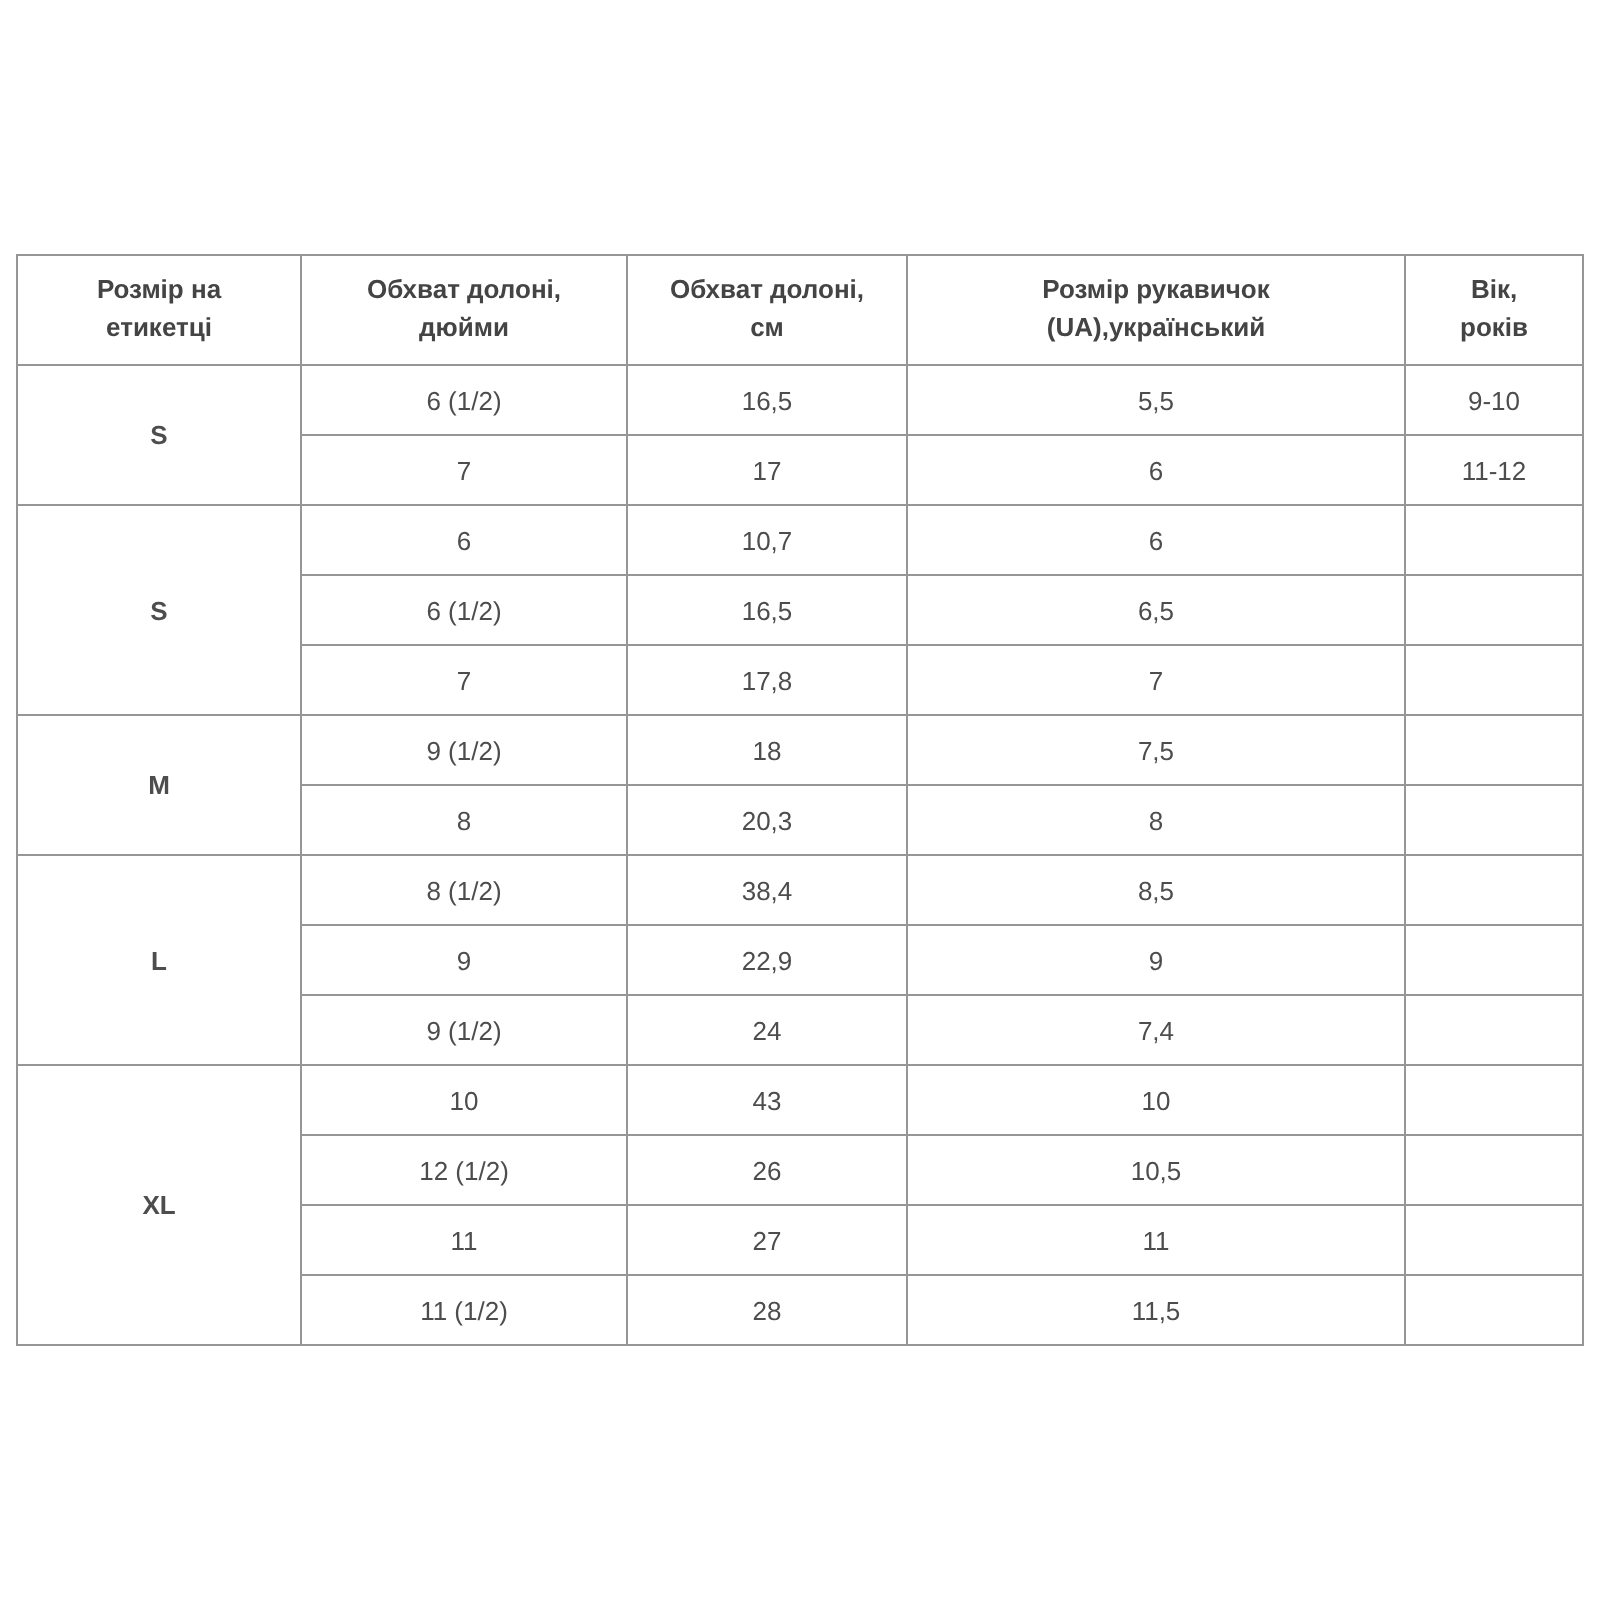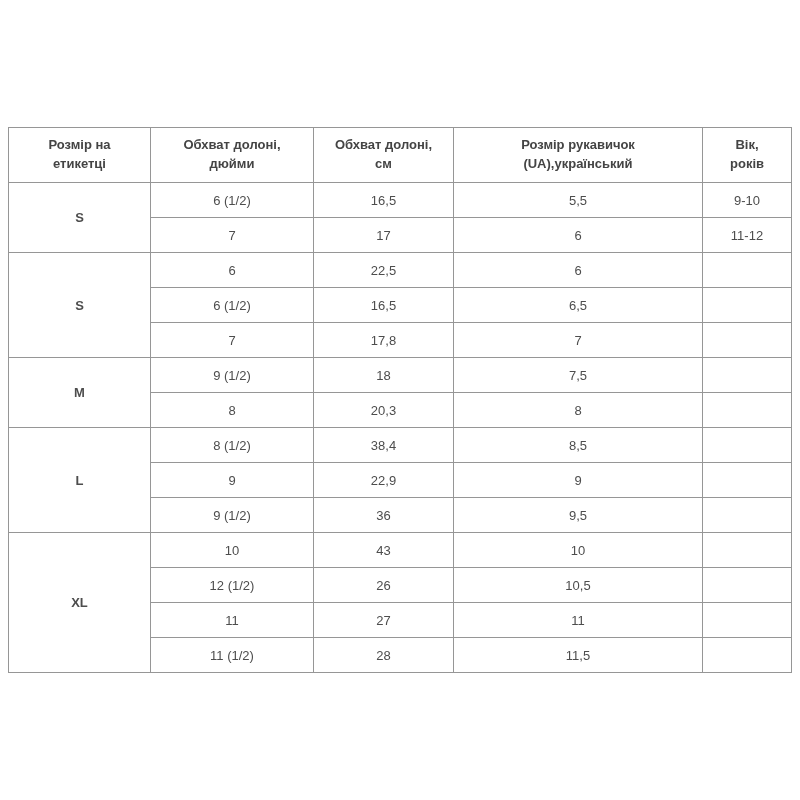--- a/index.html
+++ b/index.html
@@ -92,21 +92,21 @@
         </tr>
         <tr>
           <td>7</td>
           <td>17</td>
           <td>6</td>
           <td>11-12</td>
         </tr>
         <tr>
           <td rowspan="3" class="size-cell">S</td>
           <td>6</td>
-          <td>22,5</td>
+          <td>10,7</td>
           <td>6</td>
           <td></td>
         </tr>
         <tr>
           <td>6 (1/2)</td>
           <td>16,5</td>
           <td>6,5</td>
           <td></td>
         </tr>
         <tr>
@@ -136,22 +136,22 @@
           <td></td>
         </tr>
         <tr>
           <td>9</td>
           <td>22,9</td>
           <td>9</td>
           <td></td>
         </tr>
         <tr>
           <td>9 (1/2)</td>
-          <td>36</td>
-          <td>9,5</td>
+          <td>24</td>
+          <td>7,4</td>
           <td></td>
         </tr>
         <tr>
           <td rowspan="4" class="size-cell">XL</td>
           <td>10</td>
           <td>43</td>
           <td>10</td>
           <td></td>
         </tr>
         <tr>

